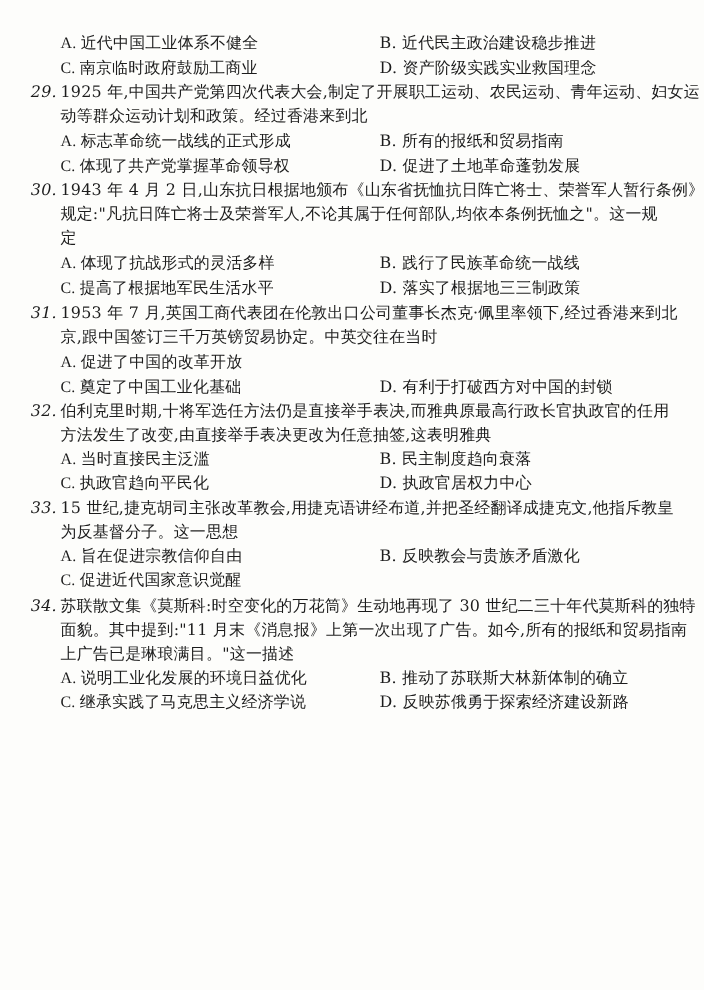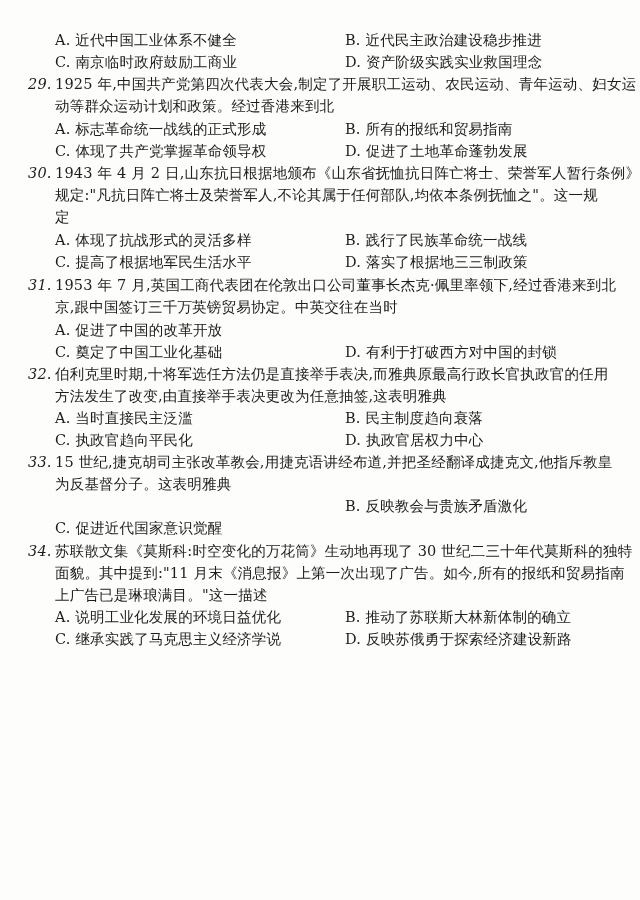--- a/index.html
+++ b/index.html
@@ -14,21 +14,21 @@
   .page { position: absolute; inset: 0; }
   .ln {
     position: absolute;
     white-space: nowrap;
     line-height: 20px;
     height: 20px;
     letter-spacing: 0.2px;
   }
   .q { left: 28px; }
   .cont { left: 55px; }
-  .optL { left: 55px; }
+  .optL { left: 55px; font-family: Liberation Serif, serif; }
   .optR { left: 345px; }
   .qnum { display: inline-block; min-width: 27px; font-style: italic; }
 </style>
 </head>
 <body>
 
 <div class="page">
 
   <div class="ln optL" style="top:30px">A. 近代中国工业体系不健全</div>
   <div class="ln optR" style="top:30px">B. 近代民主政治建设稳步推进</div>
@@ -57,21 +57,22 @@
   <div class="ln optR" style="top:342px">D. 有利于打破西方对中国的封锁</div>
 
   <div class="ln q" style="top:364px"><span class="qnum">32.</span><span>伯利克里时期,十将军选任方法仍是直接举手表决,而雅典原最高行政长官执政官的任用</span></div>
   <div class="ln cont" style="top:386px">方法发生了改变,由直接举手表决更改为任意抽签,这表明雅典</div>
   <div class="ln optL" style="top:408px">A. 当时直接民主泛滥</div>
   <div class="ln optR" style="top:408px">B. 民主制度趋向衰落</div>
   <div class="ln optL" style="top:430px">C. 执政官趋向平民化</div>
   <div class="ln optR" style="top:430px">D. 执政官居权力中心</div>
 
   <div class="ln q" style="top:452px"><span class="qnum">33.</span><span>15 世纪,捷克胡司主张改革教会,用捷克语讲经布道,并把圣经翻译成捷克文,他指斥教皇</span></div>
-  <div class="ln cont" style="top:474px">为反基督分子。这表明雅典</div>
+  <div class="ln cont" style="top:474px">为反基督分子。这一思想</div>
+  <div class="ln optL" style="top:496px">A. 旨在促进宗教信仰自由</div>
   <div class="ln optR" style="top:496px">B. 反映教会与贵族矛盾激化</div>
   <div class="ln optL" style="top:518px">C. 促进近代国家意识觉醒</div>
 
   <div class="ln q" style="top:541px"><span class="qnum">34.</span><span>苏联散文集《莫斯科:时空变化的万花筒》生动地再现了 30 世纪二三十年代莫斯科的独特</span></div>
   <div class="ln cont" style="top:563px">面貌。其中提到:"11 月末《消息报》上第一次出现了广告。如今,所有的报纸和贸易指南</div>
   <div class="ln cont" style="top:585px">上广告已是琳琅满目。"这一描述</div>
   <div class="ln optL" style="top:607px">A. 说明工业化发展的环境日益优化</div>
   <div class="ln optR" style="top:607px">B. 推动了苏联斯大林新体制的确立</div>
   <div class="ln optL" style="top:629px">C. 继承实践了马克思主义经济学说</div>
   <div class="ln optR" style="top:629px">D. 反映苏俄勇于探索经济建设新路</div>

